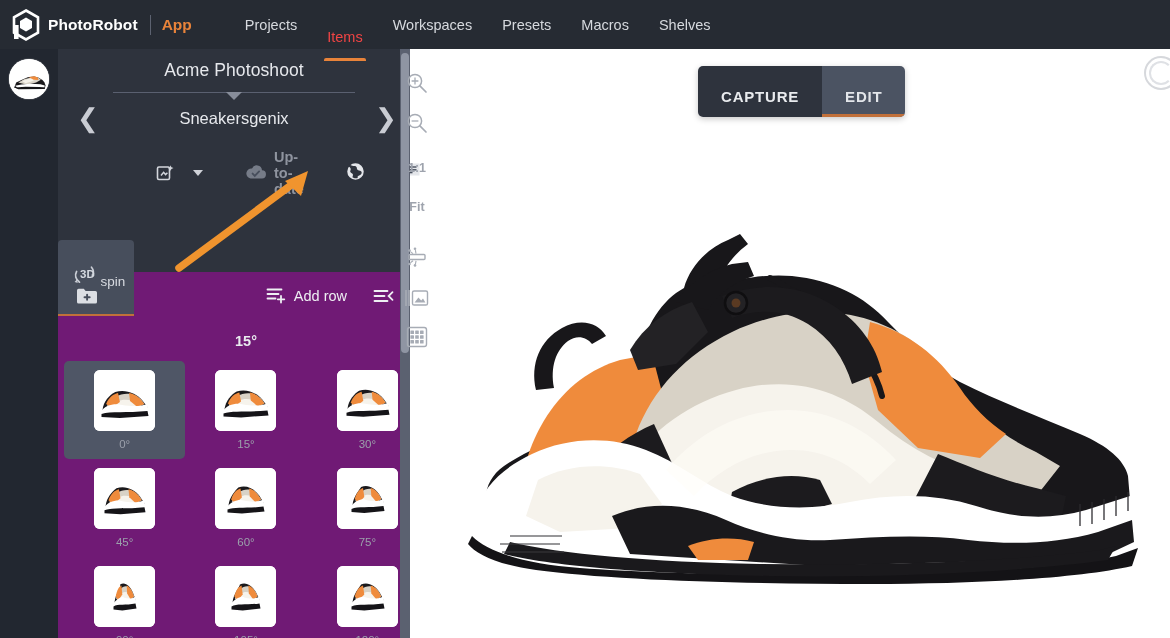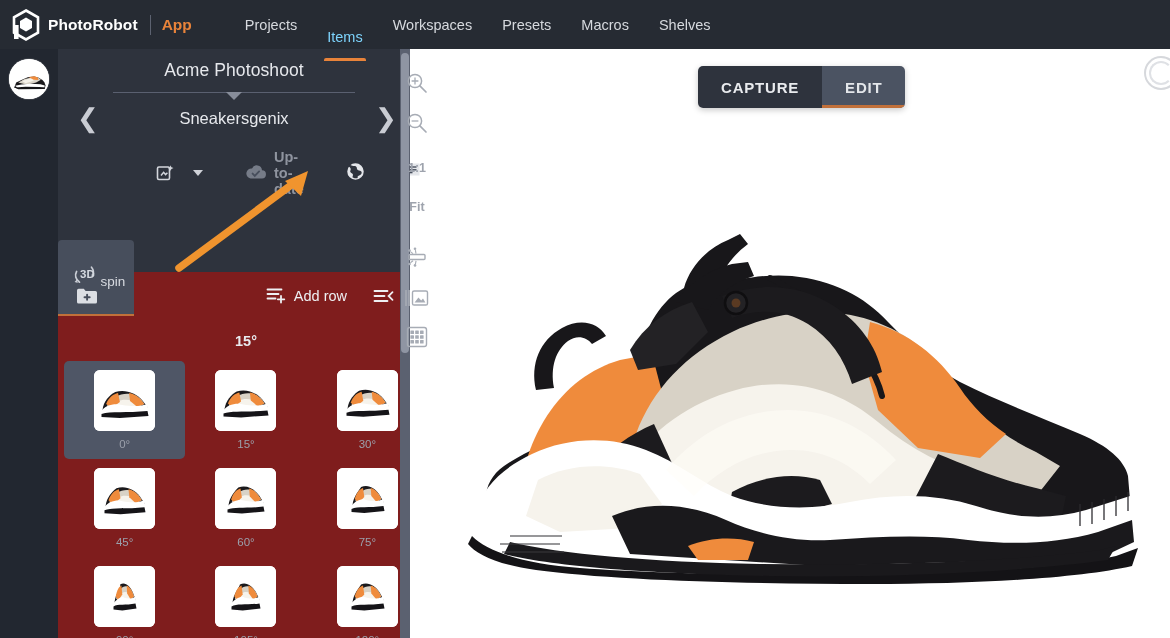--- a/index.html
+++ b/index.html
@@ -33,21 +33,21 @@
     color: #e8833a; font-size: 15.5px; font-weight: bold;
   }
   #navitems { display: flex; align-items: center; height: 49px; margin-left: 38px; }
   .navitem {
     position: relative; height: 49px;
     display: flex; align-items: center;
     padding: 0 15px;
     color: #d6d9de; font-size: 14.5px;
     cursor: pointer; white-space: nowrap;
   }
-  .navitem.active { color: #7dd3fc; margin-top: 24px; }
+  .navitem.active { color: #ef4444; margin-top: 24px; }
   .navitem.active::after {
     content: ""; position: absolute; left: 12px; right: 12px; bottom: 0;
     height: 3px; background: #e8833a; border-radius: 2px 2px 0 0;
   }
 
   
   #leftrail {
     position: absolute; left: 0; top: 49px; width: 58px; height: 589px;
     background: #222730;
     z-index: 20;
@@ -57,21 +57,21 @@
     width: 40px; height: 40px; border-radius: 50%;
     background: #ffffff; overflow: hidden;
     box-shadow: 0 0 0 1px rgba(255,255,255,.12);
   }
   #avatar svg { width: 40px; height: 40px; display: block; }
 
   
   #sidebar {
     position: absolute; left: 58px; top: 49px;
     width: 352px; height: 589px;
-    background: #7f1d1d;
+    background: #701a75;
     z-index: 15;
   }
   #panel-head {
     position: relative; width: 352px; height: 223px;
     background: #2e333d;
   }
   .proj-title {
     text-align: center; color: #e6e8ec;
     font-size: 17.5px; padding-top: 11px; letter-spacing: .1px;
   }
@@ -200,21 +200,21 @@
   #main {
     position: absolute; left: 410px; top: 49px;
     width: 760px; height: 589px; background: #ffffff;
   }
   #modebar {
     position: absolute; left: 288px; top: 17px;
     display: flex; border-radius: 5px; overflow: hidden;
     box-shadow: 0 2px 6px rgba(0,0,0,.22);
   }
   .modetab {
-    padding: 13px 23px 12px; font-size: 15px; font-weight: bold;
+    padding: 22px 23px 12px; font-size: 15px; font-weight: bold;
     letter-spacing: .8px; cursor: pointer; position: relative;
   }
   .modetab.on  { background: #2e333d; color: #e9ebee; }
   .modetab.off { background: #4b5362; color: #e3e6ea; }
   .modetab.off::after {
     content: ""; position: absolute; left: 0; right: 0; bottom: 0;
     height: 3px; background: #c1703a;
   }
   #spin-ring {
     position: absolute; right: -8px; top: 7px;

